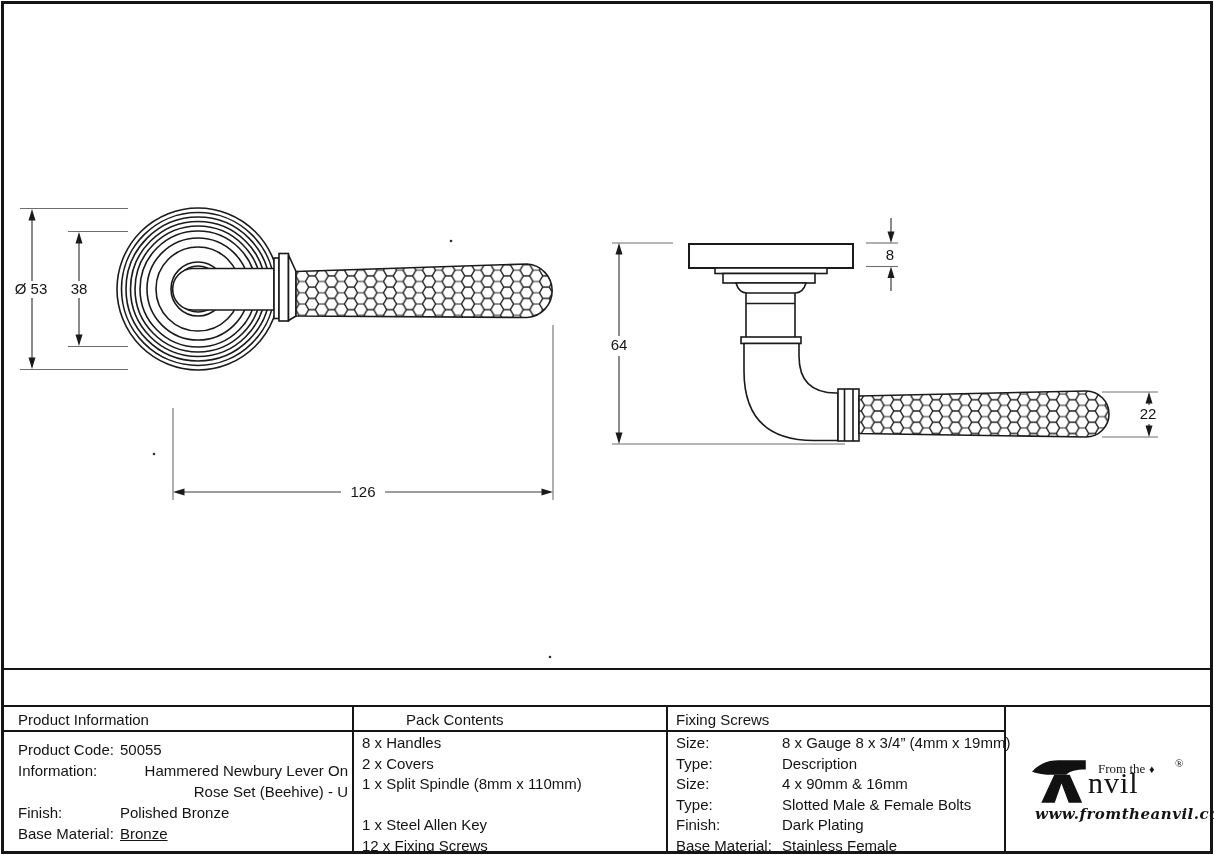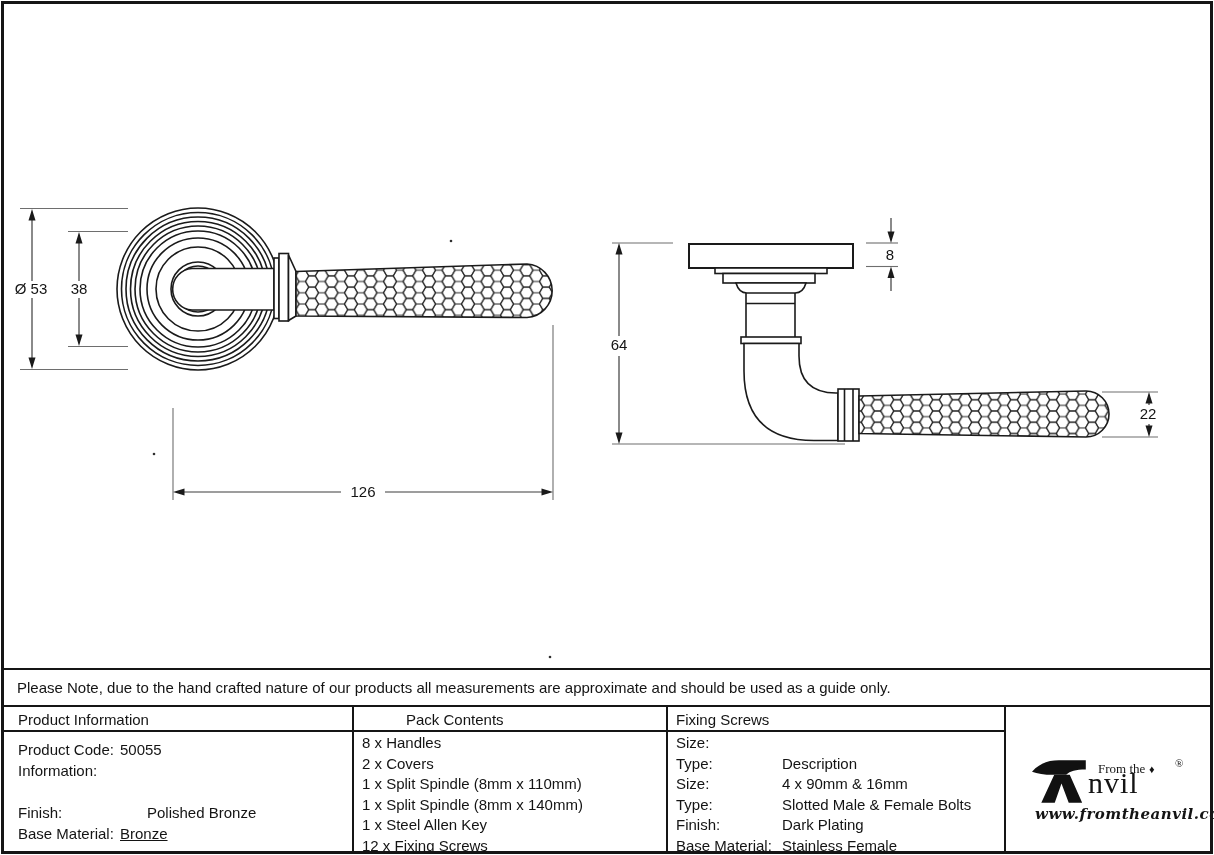--- a/index.html
+++ b/index.html
@@ -162,48 +162,48 @@
     </g>
 
     <g fill="#2f2f2f">
       <circle cx="451" cy="241" r="1.3"></circle>
       <circle cx="154" cy="454" r="1.3"></circle>
       <circle cx="550" cy="657" r="1.3"></circle>
     </g>
   </svg>
 
   <div class="hline" style="left:4px;right:4px;top:668px;"></div>
-  <div class="note-text">Please Note, due to the hand crafted nature of our products all measurements are approximate and should be used as a guide only.</div>
 
   <div class="hline" style="left:4px;right:4px;top:705px;"></div>
   <div class="hline" style="left:4px;width:1002px;top:730px;"></div>
   <div class="vline" style="left:352px;top:705px;height:147px;"></div>
   <div class="vline" style="left:666px;top:705px;height:147px;"></div>
   <div class="vline" style="left:1004px;top:705px;height:147px;"></div>
 
   <div class="txt hdr" style="left:18px;top:710px;">Product Information</div>
   <div class="txt hdr" style="left:362px;top:710px;margin-left:44px;">Pack Contents</div>
   <div class="txt hdr" style="left:676px;top:710px;">Fixing Screws</div>
 
   <div class="txt" style="left:18px;top:740px;">Product Code:</div>
   <div class="txt" style="left:120px;top:740px;">50055</div>
   <div class="txt" style="left:18px;top:761px;">Information:</div>
+  <div class="txt wrap" style="left:120px;top:761px;width:228px;line-height:20.5px;">Hammered Newbury Lever On Rose Set (Beehive) - U</div>
   <div class="txt" style="left:18px;top:803px;">Finish:</div>
-  <div class="txt" style="left:120px;top:803px;margin-left:27px;">Polished Bronze</div>
+  <div class="txt" style="left:120px;top:803px;">Polished Bronze</div>
   <div class="txt" style="left:18px;top:824px;">Base Material:</div>
   <div class="txt" style="left:120px;top:824px;text-decoration:underline;">Bronze</div>
 
   <div class="txt" style="left:362px;top:733px;">8 x Handles</div>
   <div class="txt" style="left:362px;top:753.5px;">2 x Covers</div>
   <div class="txt" style="left:362px;top:774px;">1 x Split Spindle (8mm x 110mm)</div>
-  <div class="txt" style="left:362px;top:794.5px;">1 x Split Spindle (8mm x 140mm)</div>
   <div class="txt" style="left:362px;top:815px;">1 x Steel Allen Key</div>
   <div class="txt" style="left:362px;top:835.5px;">12 x Fixing Screws</div>
 
   <div class="txt" style="left:676px;top:733px;">Size:</div>
+  <div class="txt" style="left:782px;top:733px;">8 x Gauge 8 x 3/4” (4mm x 19mm)</div>
   <div class="txt" style="left:676px;top:753.5px;">Type:</div>
   <div class="txt" style="left:782px;top:753.5px;">Description</div>
   <div class="txt" style="left:676px;top:774px;">Size:</div>
   <div class="txt" style="left:782px;top:774px;">4 x 90mm &amp; 16mm</div>
   <div class="txt" style="left:676px;top:794.5px;">Type:</div>
   <div class="txt" style="left:782px;top:794.5px;">Slotted Male &amp; Female Bolts</div>
   <div class="txt" style="left:676px;top:815px;">Finish:</div>
   <div class="txt" style="left:782px;top:815px;">Dark Plating</div>
   <div class="txt" style="left:676px;top:835.5px;">Base Material:</div>
   <div class="txt" style="left:782px;top:835.5px;">Stainless Female</div>

